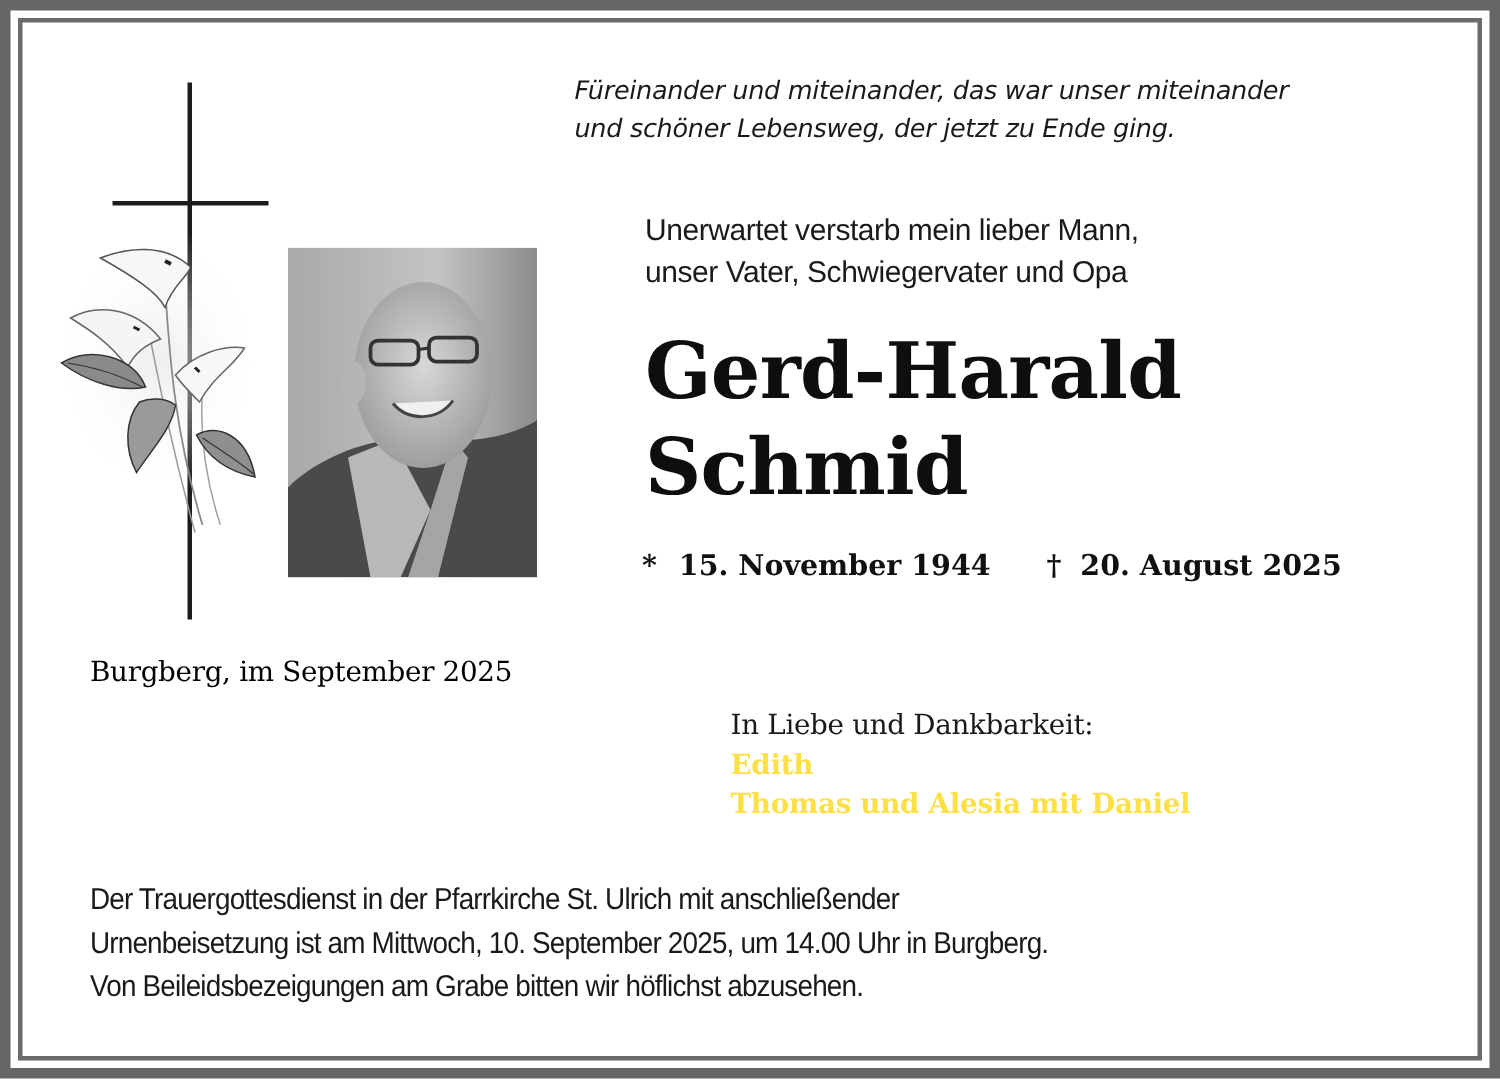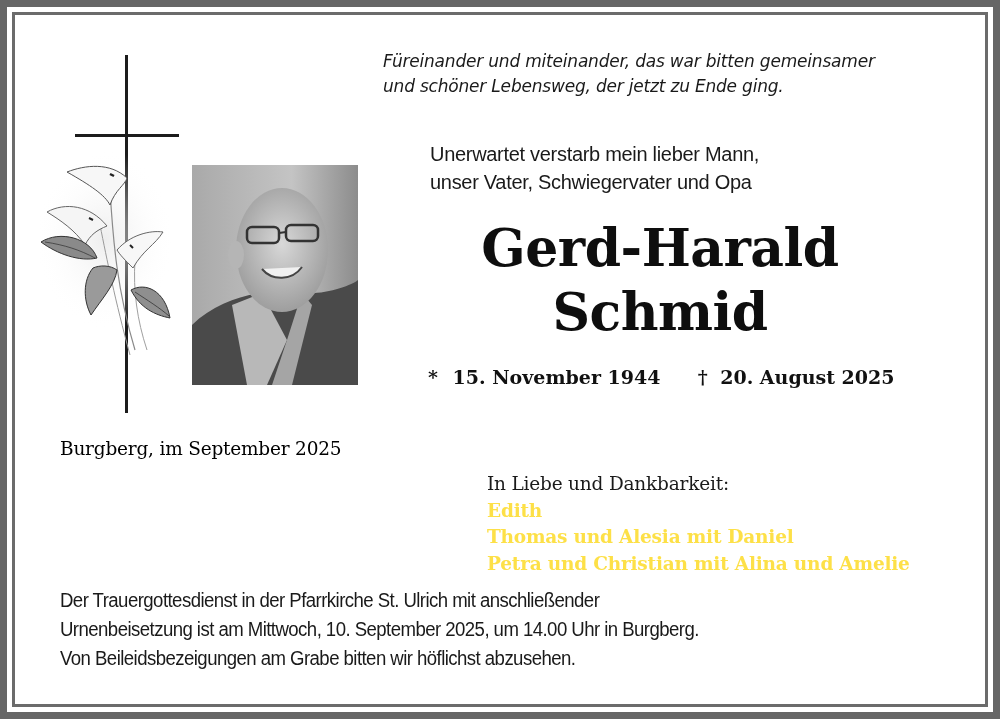--- a/index.html
+++ b/index.html
@@ -34,21 +34,21 @@
     .intro {
       left: 430px; width: 460px; top: 140px;
       text-align: left;
       font-family: Liberation Sans, sans-serif;
       font-size: 20px; line-height: 28px;
       color: #1a1a1a;
       letter-spacing: -0.3px;
     }
     .name {
       left: 430px; width: 460px; top: 216px;
-      text-align: center;
+      text-align: left;
       font-family: "DejaVu Serif", serif;
       font-weight: bold;
       font-size: 52px; line-height: 64px;
       color: #0e0e0e;
       letter-spacing: -0.5px;
     }
     .dates {
       left: 428px; top: 364px;
       font-family: "DejaVu Serif", serif;
       font-weight: bold;
@@ -162,21 +162,21 @@
 
     <rect x="55" y="62" width="32" height="16" rx="5" fill="none" stroke="#333" stroke-width="2.5"></rect>
     <rect x="94" y="60" width="32" height="16" rx="5" fill="none" stroke="#333" stroke-width="2.5"></rect>
     <line x1="87" y1="68" x2="94" y2="67" stroke="#333" stroke-width="2"></line>
 
     <path d="M70 104 C 80 116, 100 116, 110 102" fill="#f0f0f0" stroke="#444" stroke-width="2"></path>
   </svg>
 </div>
 
 <div class="abs verse">
-  <div>Füreinander und miteinander, das war bitten gemeinsamer</div>
+  <div>Füreinander und miteinander, das war unser miteinander</div>
   <div>und schöner Lebensweg, der jetzt zu Ende ging.</div>
 </div>
 
 <div class="abs intro">
   <div>Unerwartet verstarb mein lieber Mann,</div>
   <div>unser Vater, Schwiegervater und Opa</div>
 </div>
 
 <div class="abs name">
   <div>Gerd-Harald</div>
@@ -190,20 +190,19 @@
   <span>†</span>
   <span style="margin-left:6px;">20. August 2025</span>
 </div>
 
 <div class="abs place">Burgberg, im September 2025</div>
 
 <div class="abs mourners">
   <div>In Liebe und Dankbarkeit:</div>
   <div class="m-bold">Edith</div>
   <div class="m-bold">Thomas und Alesia mit Daniel</div>
-  <div class="m-bold">Petra und Christian mit Alina und Amelie</div>
 </div>
 
 <div class="abs service">
   <div>Der Trauergottesdienst in der Pfarrkirche St. Ulrich mit anschließender</div>
   <div>Urnenbeisetzung ist am Mittwoch, 10. September 2025, um 14.00 Uhr in Burgberg.</div>
   <div>Von Beileidsbezeigungen am Grabe bitten wir höflichst abzusehen.</div>
 </div>
 
 </body></html>

